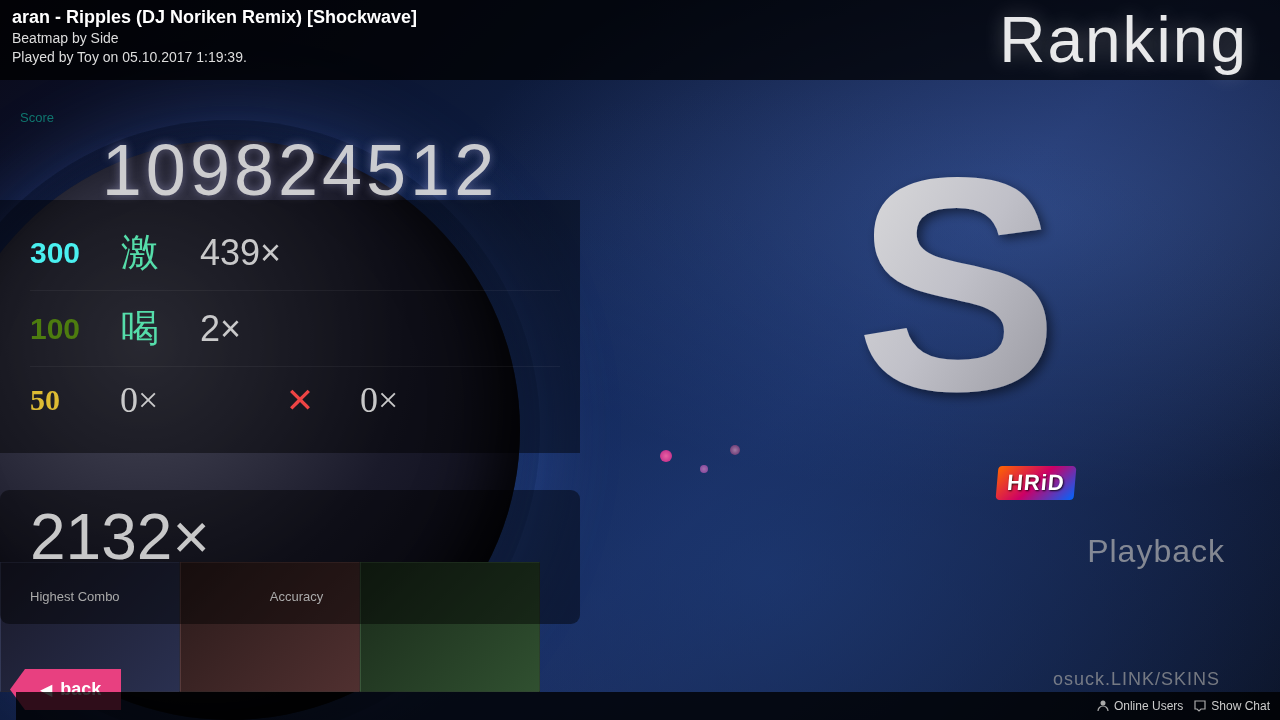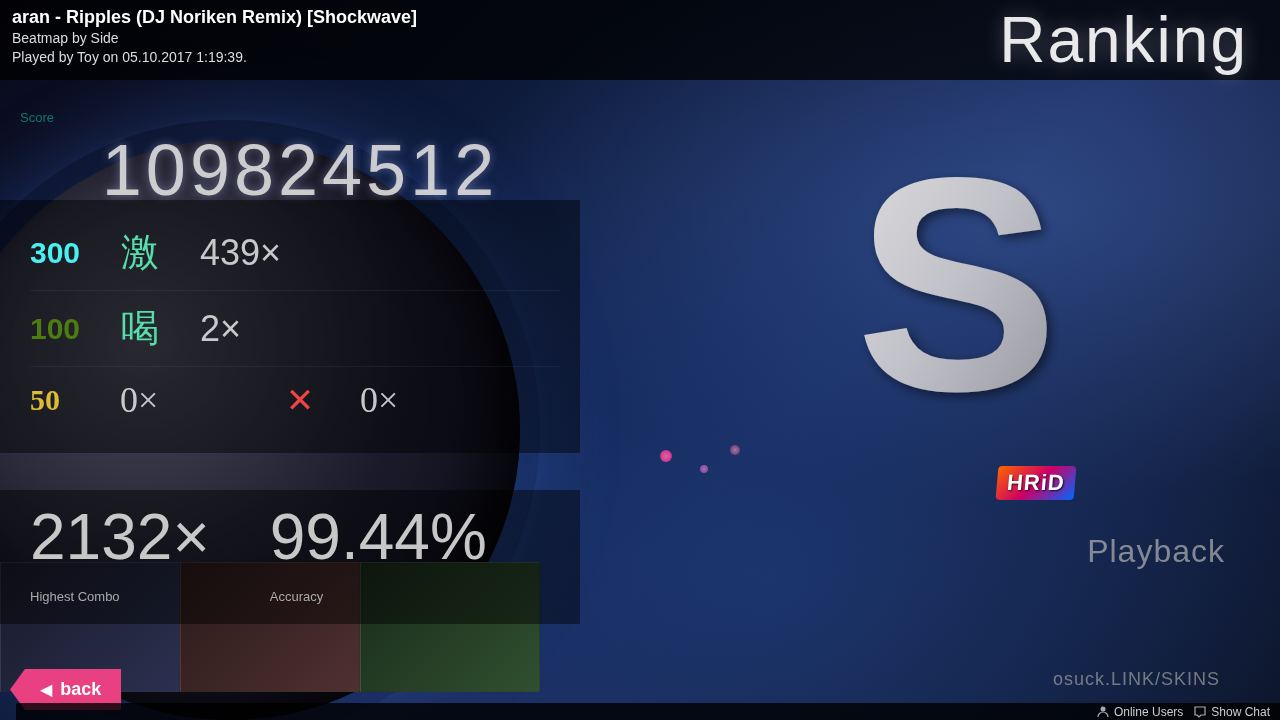--- a/index.html
+++ b/index.html
@@ -189,20 +189,21 @@
       position: absolute;
       top: 490px;
       left: 0;
       width: 580px;
       z-index: 10;
       background: rgba(0,0,0,0.45);
       padding: 15px 20px 20px 30px;
       display: flex;
       gap: 60px;
       align-items: flex-end;
+      border-radius: 9px;
     }
 
     .bottom-stat-value {
       font-size: 64px;
       color: rgba(220,220,220,0.9);
       font-weight: 300;
       line-height: 1;
     }
 
     .bottom-stat-label {
@@ -278,21 +279,21 @@
       font-size: 18px;
       font-weight: bold;
     }
 
     
     #bottom-bar {
       position: absolute;
       bottom: 0;
       left: 16px;
       right: 0;
-      height: 17px;
+      height: 28px;
       background: rgba(0,0,0,0.8);
       z-index: 20;
       display: flex;
       align-items: center;
       justify-content: flex-end;
       padding: 0 10px;
       gap: 10px;
     }
 
     #osuck-link {
@@ -465,21 +466,20 @@
     <span class="hit-count2">0×</span>
   </div>
 </div>
 
 <div id="bottom-stats">
   <div>
     <div class="bottom-stat-value">2132×</div>
     <div class="bottom-stat-label">Highest Combo</div>
   </div>
   <div>
-    <div class="bottom-stat-value">99.44%</div>
     <div class="bottom-stat-label">Accuracy</div>
   </div>
 </div>
 
 <div id="thumbnail-strip">
   <div class="thumb-segment"></div>
   <div class="thumb-segment"></div>
   <div class="thumb-segment"></div>
 </div>
 

